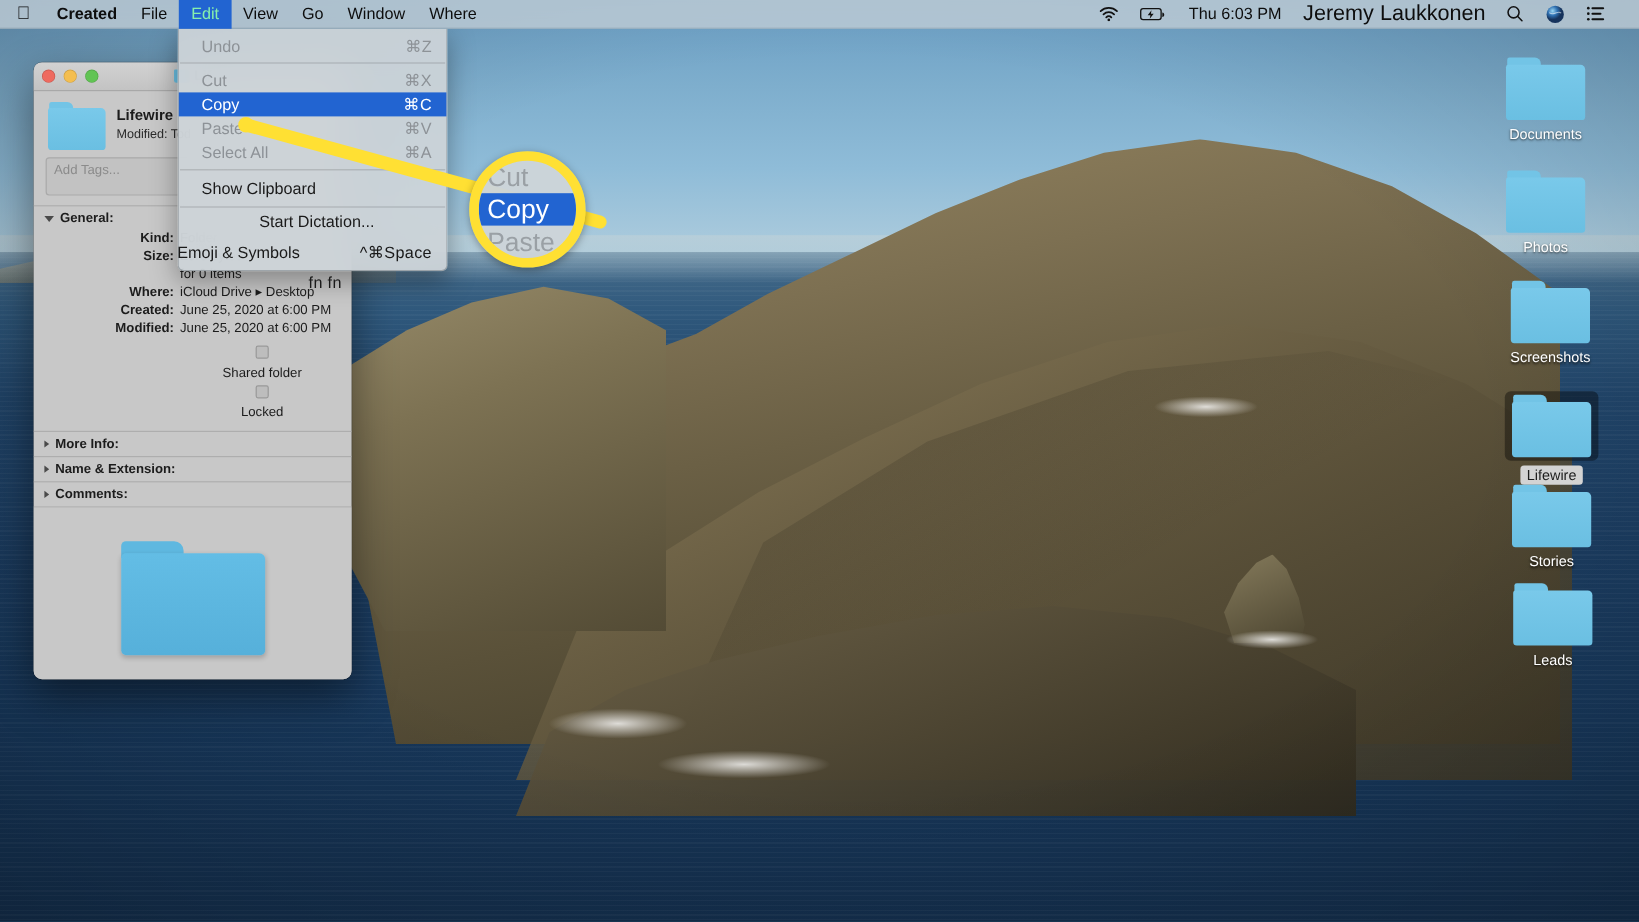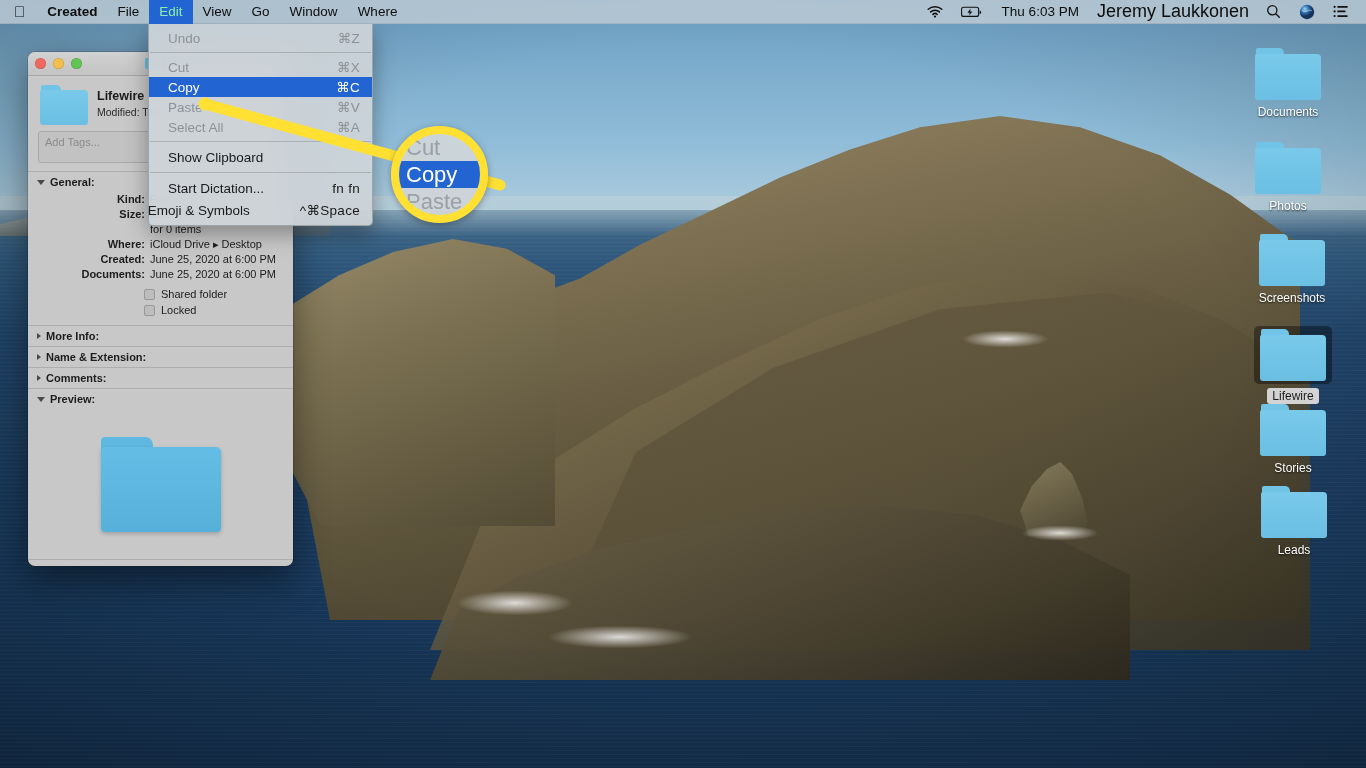--- a/index.html
+++ b/index.html
@@ -77,21 +77,21 @@
   #menubar {
     position: absolute; left:0; top:0; width:1366px; height:24px;
     background: rgba(192,205,214,.80);
     backdrop-filter: blur(14px);
     display:flex; align-items:center;
     font-size: 13.5px; color:#0d0d0d;
     z-index: 60;
     border-bottom: 1px solid rgba(0,0,0,.08);
   }
   #menubar .mb-left{ display:flex; align-items:center; height:24px; }
-  #menubar .mb-right{ margin-left:auto; display:flex; align-items:center; height:24px; padding-right:8px; gap:0; }
+  #menubar .mb-right{ margin-left:auto; display:flex; align-items:center; height:24px; padding-right:19px; gap:0; }
   .mb-item{
     height:24px; display:flex; align-items:center; padding:0 10px;
     white-space:nowrap; cursor:default; line-height:24px;
   }
   .mb-item.apple{ padding:0 12px 0 14px; font-size:15px; }
   .mb-item.bold{ font-weight:bold; }
   .mb-item.active{ background:#2264d1; color:#86efac; }
   .mb-ico{ height:24px; display:flex; align-items:center; padding:0 9px; }
   .mb-clock{ padding:0 10px; font-size:13.5px; }
   .mb-user{ padding:0 8px; font-size:18px; }
@@ -156,21 +156,21 @@
     color:#8b8b8b; font-size:11px;
   }
   .iw-sep{ height:1px; background:#aeaeae; }
   .iw-sect{ display:flex; align-items:center; gap:5px; padding:4px 10px 4px 9px; font-weight:bold; font-size:11px; }
   .tri{ width:0; height:0; border-left:4.5px solid #4a4a4a; border-top:3.5px solid transparent; border-bottom:3.5px solid transparent; }
   .tri.open{ border-left:4px solid transparent; border-right:4px solid transparent; border-top:5px solid #4a4a4a; border-bottom:none; }
   .kv{ display:flex; padding:0 10px 0 0; line-height:15px; font-size:11px; }
   .kv .k{ width:74px; text-align:right; padding-right:5px; font-weight:bold; }
   .kv .v{ flex:1; }
   .kv.cont .k{ visibility:hidden; }
-  .chk-row{ display:flex; align-items:center; gap:6px; padding:2px 0 2px 116px; font-size:11px; }
+  .chk-row{ display:flex; align-items:center; gap:6px; padding:2px 0 2px 116px; font-size:11px;flex-direction:column; }
   .chk{ width:11px; height:11px; border:1px solid #999; background:#bdbdbd; border-radius:2px; }
   .iw-preview{ background:#c8c8c8; height:150px; display:flex; align-items:center; justify-content:center; }
   .folder-big{ width:120px; height:95px; position:relative; filter:blur(.4px); }
   .folder-big .tab{ position:absolute; left:0; top:0; width:52px; height:14px; background:#5fb8e0; border-radius:4px 8px 0 0; }
   .folder-big .body{ position:absolute; left:0; top:10px; width:120px; height:85px; background:linear-gradient(180deg,#63bde5,#56b0da); border-radius:4px 5px 4px 4px; box-shadow:0 2px 4px rgba(0,0,0,.2); }
 
   
   .desk-icon{
     position:absolute; width:104px; text-align:center; z-index:20;
   }
@@ -328,21 +328,21 @@
     </div>
     <div class="kv">
       <span class="k">Where:</span>
       <span class="v">iCloud Drive ▸ Desktop</span>
     </div>
     <div class="kv">
       <span class="k">Created:</span>
       <span class="v">June 25, 2020 at 6:00 PM</span>
     </div>
     <div class="kv">
-      <span class="k">Documents:</span>
+      <span class="k">Modified:</span>
       <span class="v">June 25, 2020 at 6:00 PM</span>
     </div>
   </div>
 
   <div class="chk-row">
     <span class="chk"></span>
     <span>Shared folder</span>
   </div>
   <div class="chk-row">
     <span class="chk"></span>
@@ -358,24 +358,20 @@
   <div class="iw-sect">
     <span class="tri"></span>
     <span>Name &amp; Extension:</span>
   </div>
   <div class="iw-sep"></div>
   <div class="iw-sect">
     <span class="tri"></span>
     <span>Comments:</span>
   </div>
   <div class="iw-sep"></div>
-  <div class="iw-sect">
-    <span class="tri open"></span>
-    <span>Preview:</span>
-  </div>
   <div class="iw-preview">
     <div class="folder-big">
       <div class="tab"></div>
         <div class="body"></div>
     </div>
   </div>
   <div class="iw-sep"></div>
   <div class="iw-sect">
 
     <span>Sharing &amp; Permissions:</span>
@@ -468,21 +464,21 @@
   <div class="mi disabled">
     <span class="lbl">Select All</span>
     <span class="key">⌘A</span>
   </div>
   <div class="mi-sep"></div>
   <div class="mi" style="height:22px;">
     <span class="lbl">Show Clipboard</span>
     <span class="key"></span>
   </div>
   <div class="mi-sep"></div>
-  <div class="mi" style="height:22px;">
+  <div class="mi" style="height:22px;flex-direction:column;">
     <span class="lbl">Start Dictation...</span>
     <span class="key">fn fn</span>
   </div>
   <div class="mi" style="height:22px;justify-content:flex-end;">
     <span class="lbl">Emoji &amp; Symbols</span>
     <span class="key">^⌘Space</span>
   </div>
 </div>
 
 <svg id="pointer-line">

